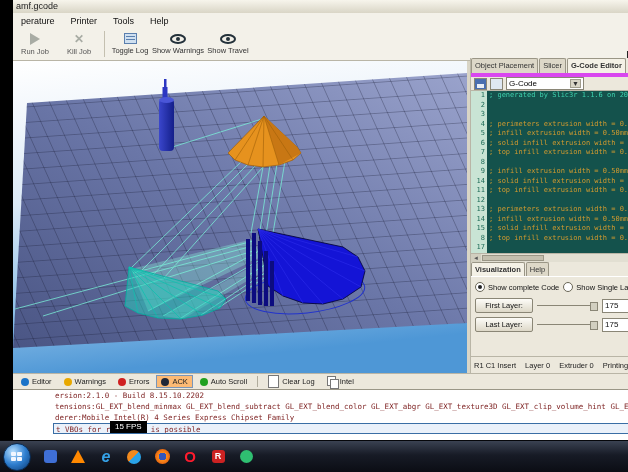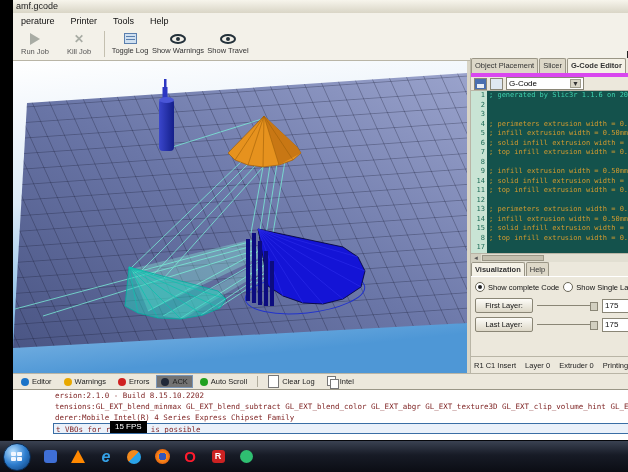--- a/index.html
+++ b/index.html
@@ -82,21 +82,21 @@
   .spin .ud{width:9px;display:flex;flex-direction:column;}
   .spin .ud div{flex:1;background:#d9d5c6;border:1px solid #a09c8c;font-size:5px;line-height:5px;text-align:center;color:#333;}
   .rstatus{position:absolute;left:0;top:298px;width:171px;height:17px;border-top:1px solid #b9b5a6;
     display:flex;gap:9px;align-items:center;font-size:7.5px;color:#222;padding-left:3px;box-sizing:border-box;white-space:nowrap;overflow:hidden;}
 
   
   .logbar{position:absolute;left:0;top:373px;width:628px;height:16px;background:#ece8dc;
     border-top:1px solid #b9b5a6;display:flex;align-items:center;gap:2px;padding-left:3px;box-sizing:border-box;
     font-size:7.5px;color:#222;}
   .lgbtn{display:flex;align-items:center;gap:3px;padding:1px 4px;border:1px solid transparent;white-space:nowrap;}
-  .lgbtn.pressed{background:#737373;border:1px solid #7a96b8;}
+  .lgbtn.pressed{background:#fdba74;border:1px solid #7a96b8;}
   .dot{width:8px;height:8px;border-radius:50%;flex:none;}
   .lsep{width:1px;height:11px;background:#b0ac9c;margin:0 3px;}
   .ic-page{width:9px;height:11px;background:#fff;border:1px solid #777;flex:none;}
   .ic-copy{width:10px;height:11px;position:relative;flex:none;}
   .ic-copy:before,.ic-copy:after{content:"";position:absolute;width:7px;height:8px;background:#fff;border:1px solid #777;}
   .ic-copy:before{left:0;top:0;} .ic-copy:after{left:3px;top:3px;}
   .logarea{position:absolute;left:0;top:389px;width:628px;height:51px;background:#fff;
     border-top:1px solid #9a9686;box-sizing:border-box;overflow:hidden;
     font-family:"DejaVu Sans Mono",monospace;font-size:7.5px;color:#7c1f1f;}
   .logline{height:11px;line-height:11px;white-space:nowrap;overflow:hidden;padding-left:2px;margin-left:40px;}

